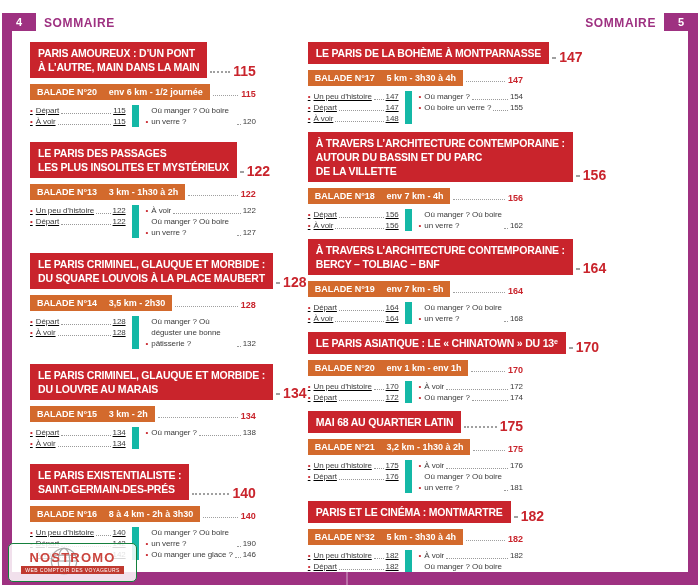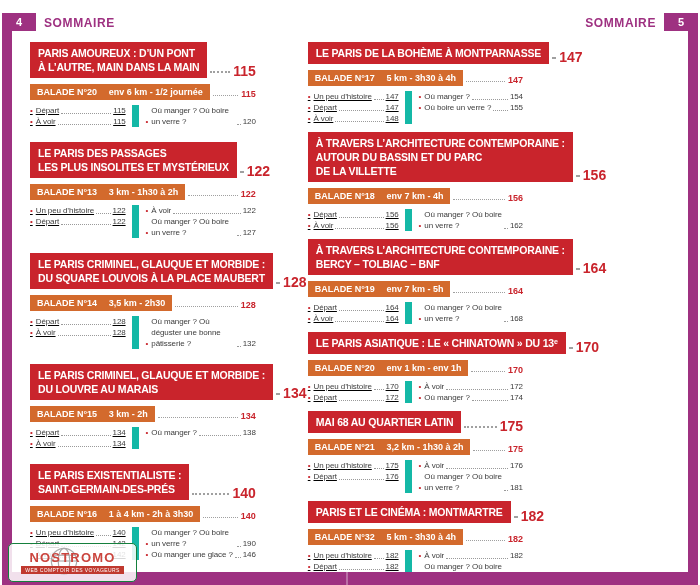--- a/index.html
+++ b/index.html
@@ -259,21 +259,21 @@
         <div class="title-bar">
           <div class="title-line">LE PARIS EXISTENTIALISTE :</div>
           <div class="title-line">SAINT-GERMAIN-DES-PRÉS</div>
         </div>
         <div class="leader title-leader"></div>
         <div class="title-page">140</div>
       </div>
       <div class="balade-row">
         <div class="balade-bar">
           <span class="balade-label">BALADE N°16</span>
-          <span class="balade-info">1 à 4 km - 2h à 3h30</span>
+          <span class="balade-info">8 à 4 km - 2h à 3h30</span>
         </div>
         <div class="leader balade-leader"></div>
         <div class="balade-page">140</div>
       </div>
       <div class="items">
         <div class="items-col col-left">
           <div class="item">
               <span class="bullet"></span>
               <span class="item-label">Un peu d’histoire</span>
               <span class="leader item-leader"></span>

